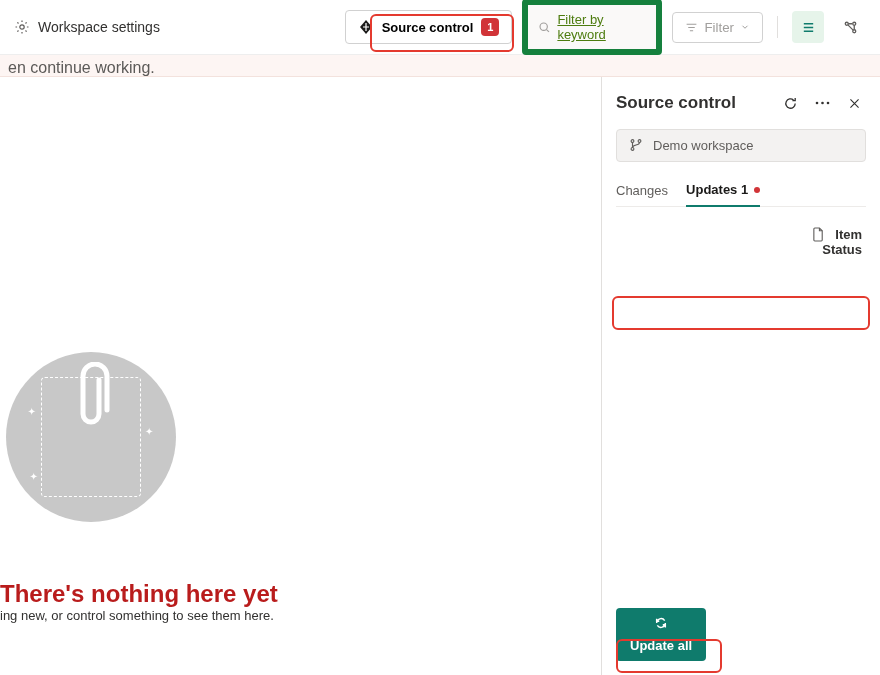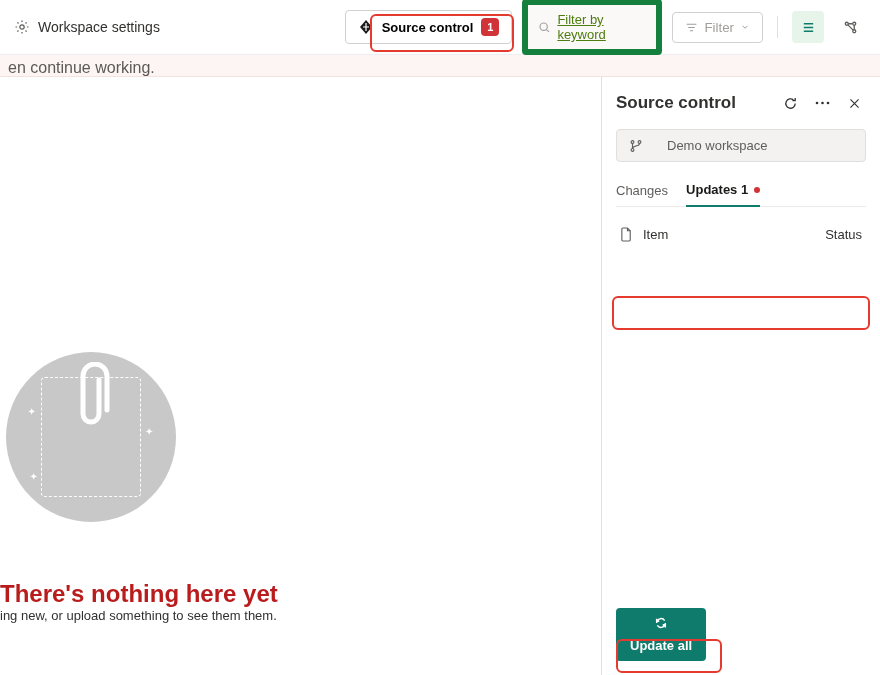--- a/index.html
+++ b/index.html
@@ -32,30 +32,30 @@
   .empty-sub { font-size: 13px; color: #323130; align-self: flex-start; }
   .empty-wrap { position: absolute; left: 0; top: 275px; width: 100%; padding-left: 0; }
   .empty-wrap-inner { display:flex; flex-direction:column; align-items:flex-start; }
 
   
   .sp-head { display: flex; align-items: center; gap: 8px; margin-bottom: 14px; }
   .sp-title { font-size: 17px; font-weight: 600; flex: 1; }
   .sp-icon { width: 24px; height: 24px; display: flex; align-items: center; justify-content: center; cursor: pointer; color: #323130; }
 
   
-  .branch-pill { display: flex; align-items: center; gap: 24px; background: #f3f2f1; border: 1px solid #e1dfdd; border-radius: 4px; padding: 8px 12px; font-size: 13px; color: #605e5c; margin-bottom: 14px; }
+  .branch-pill { display: flex; align-items: flex-start; gap: 10px; background: #f3f2f1; border: 1px solid #e1dfdd; border-radius: 4px; padding: 8px 12px; font-size: 13px; color: #605e5c; margin-bottom: 14px; }
 
   
   .tabs { display: flex; gap: 18px; border-bottom: 1px solid #edebe9; margin-bottom: 14px; }
   .tab { padding: 6px 0 8px 0; font-size: 13px; color: #605e5c; cursor: pointer; display: flex; align-items: center; gap: 6px; }
   .tab.active { color: #1b1a19; font-weight: 600; border-bottom: 2px solid #0f7b6c; margin-bottom: -1px; }
   .dot-red { width: 6px; height: 6px; border-radius: 50%; background: #d13438; display: inline-block; }
 
   
-  .list-head { display: flex; align-items: flex-end; padding: 6px 4px; font-size: 13px; font-weight: 400; color: #323130; }
+  .list-head { display: flex; align-items: flex-end; padding: 6px 4px; font-size: 13px; font-weight: 700; color: #323130; flex-direction: column; }
   .lh-item { flex: 1; display:flex; align-items:center; gap:10px; }
   .lh-status { width: 50px; text-align: right; }
 
   
   .list-row { display: flex; align-items: center; padding: 10px 4px; font-size: 13px; color: #323130; cursor: pointer; }
   .lr-name { flex: 1; display:flex; align-items:center; gap:10px; }
   .status-dot { width: 14px; height: 14px; border-radius: 50%; background: #107c41; display: flex; align-items: center; justify-content: center; color:#fff; font-size:10px; font-weight:700; }
 
   
   .sp-footer { margin-top: auto; padding: 14px 0 14px 0; }
@@ -160,21 +160,21 @@
                   <path d="M30 18v34a8 8 0 0 1-16 0V14a12 12 0 0 1 24 0v34"></path>
                 </svg>
               </span>
               <span class="spark" style="top:28px; left:-14px;">✦</span>
               <span class="spark" style="top:48px; right:-14px;">✦</span>
               <span class="spark" style="bottom:14px; left:-12px;">✦</span>
             </div>
           </div>
         </div>
         <div class="empty-title">There's nothing here yet</div>
-        <div class="empty-sub">ing new, or upload something to see them them.</div>
+        <div class="empty-sub">ing new, or control something to see them here.</div>
       </div>
     </div>
   </div>
 
   <div class="side-pane">
 
     <div class="sp-head">
       <div class="sp-title">Source control</div>
       <div class="sp-icon">
         <svg width="15" height="15" viewBox="0 0 16 16" fill="none" stroke="#323130" stroke-width="1.4">

